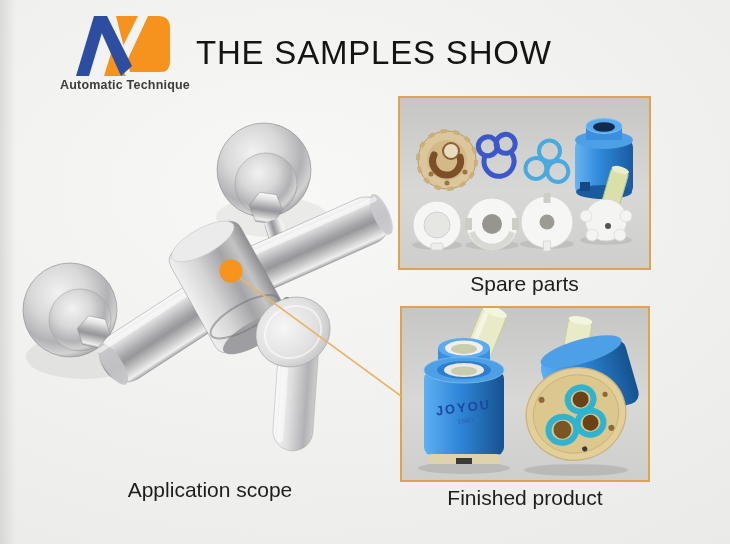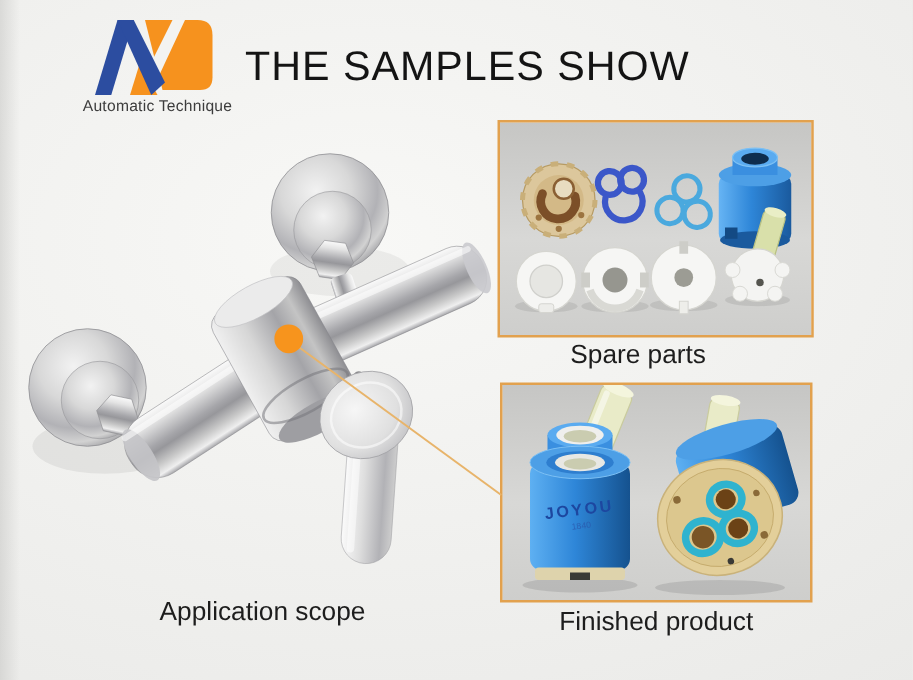--- a/index.html
+++ b/index.html
@@ -17,31 +17,31 @@
   }
   .canvas::before{
     content:"";position:absolute;left:0;top:0;width:16px;height:544px;
     background:linear-gradient(90deg, rgba(190,190,188,.45), rgba(190,190,188,0));
     pointer-events:none;
   }
   
   .logo-wrap{position:absolute;left:60px;top:6px;width:132px;height:92px;}
   .logo-svg{position:absolute;left:14px;top:8px;}
   .logo-tagline{
-    position:absolute;left:0;top:72px;width:132px;text-align:center;
-    font-size:12.5px;font-weight:normal;color:#3c3c3c;letter-spacing:.2px;
+    position:absolute;left:0;top:72px;width:132px;
+    font-size:12.5px;font-weight:bold;color:#3c3c3c;letter-spacing:.2px;
   }
   .page-title{
     position:absolute;left:196px;top:34px;font-size:33px;color:var(--title-color);
     letter-spacing:.8px;font-weight:400;white-space:nowrap;
   }
   
   .fig-label{position:absolute;text-align:center;font-size:21px;color:var(--label-color);}
   .label-application{left:30px;top:478px;width:360px;}
-  .label-spare{left:384px;top:272px;width:253px;}
+  .label-spare{left:398px;top:272px;width:253px;}
   .label-finished{left:400px;top:486px;width:250px;}
   
   .panel{
     position:absolute;border:2px solid var(--box-border);
     background:linear-gradient(180deg,#c6c6c4 0%,#d8d8d6 55%,#cecec c 100%);
     background:linear-gradient(180deg,#c6c6c4 0%,#d8d8d6 55%,#cececc 100%);
   }
   .panel-spare{left:398px;top:96px;width:253px;height:174px;}
   .panel-finished{left:400px;top:306px;width:250px;height:176px;}
   .panel svg{display:block;width:100%;height:100%;}

